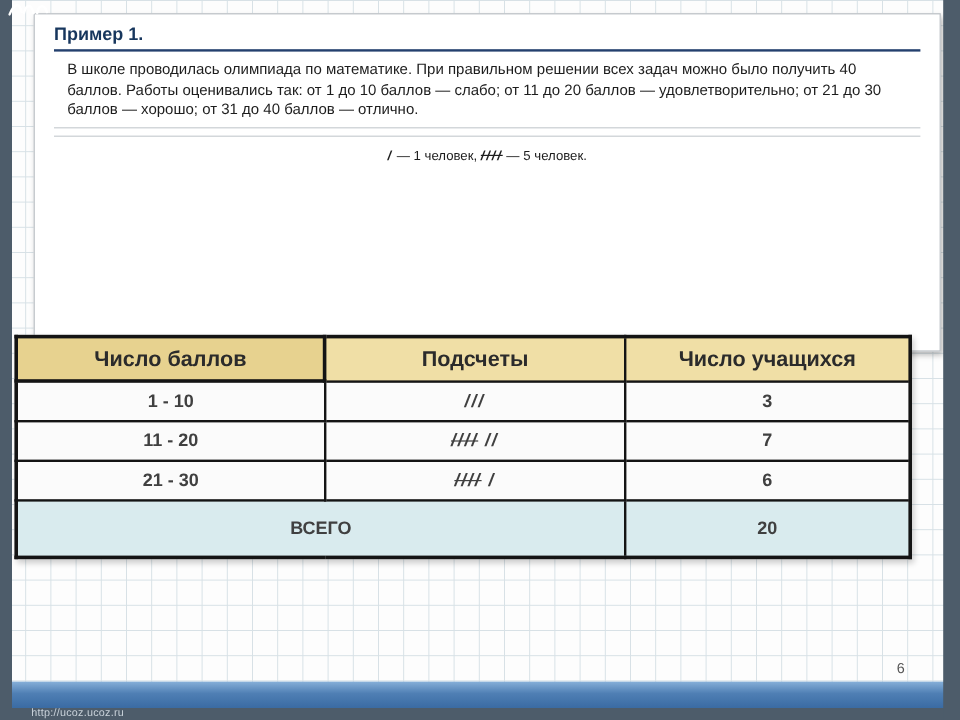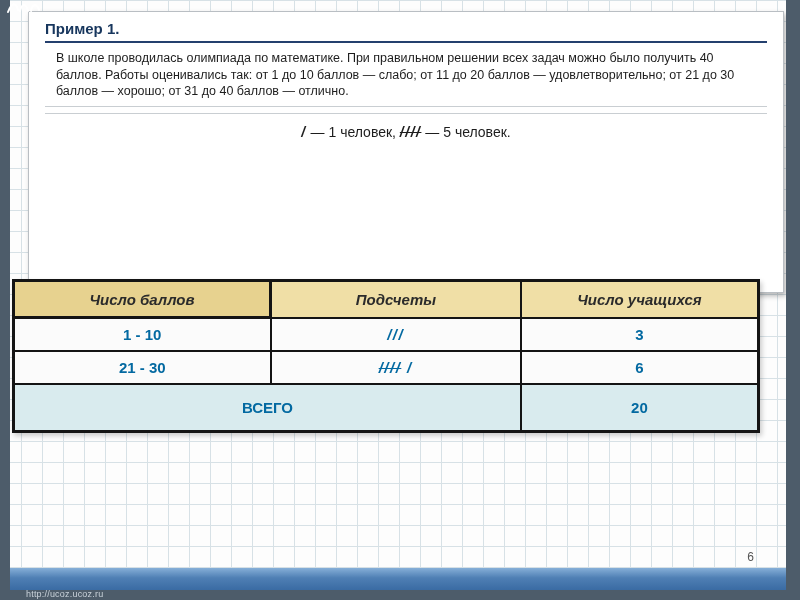--- a/index.html
+++ b/index.html
@@ -45,33 +45,33 @@
     padding:8px 16px 6px 16px;
   }
   .panel-title {
     font-size:15px; font-weight:bold; color:#17365d;
     padding-bottom:4px; border-bottom:2px solid #24406e; margin-bottom:7px;
   }
   .panel p {
     margin:5px 11px; font-size:12.5px; line-height:1.32; color:#1d1d1d;
   }
   .divider { height:1px; background:#c9ced2; margin:6px 0; }
-  .legend { text-align:center; font-size:14px; color:#1d1d1d; margin-top:10px; }
+  .legend { text-align:center; font-size:11px; color:#1d1d1d; margin-top:10px; }
   .tally-mark { font-style:italic; font-weight:bold; letter-spacing:1.5px; }
   .struck { text-decoration:line-through; }
 
   
   .table-wrap { position:absolute; left:12px; top:279px; width:748px; z-index:3;
                 box-shadow:2px 3px 5px rgba(0,0,0,0.2); }
   table { width:100%; border-collapse:collapse; table-layout:fixed;
           border:3px solid #141414; background:#fbfbfb; }
   th, td { border:2px solid #141414; text-align:center; padding:0; }
-  th { height:37px; background:#f0dfa6; font-size:15px; font-weight:bold; color:#2b2b2b;font-style:italic; }
+  th { height:37px; background:#f0dfa6; font-size:18px; font-weight:bold; color:#2b2b2b; }
   th.first { background:#e7d28f; border-width:3px; }
-  td { height:33px; font-size:15px; font-weight:bold; color:#0369a1; background:#fbfbfb; }
+  td { height:33px; font-size:15px; font-weight:bold; color:#404040; background:#fbfbfb; }
   td.tally { font-style:italic; letter-spacing:1.5px; }
   tr.total td { height:48px; background:#d9ebee; }
 </style>
 </head>
 <body>
 
 <div class="grid-bg"></div>
 
 <svg class="corner-decoration" width="46" height="14" viewBox="0 0 46 14">
   <path d="M2 12 C6 2, 10 2, 12 10 M14 11 C16 3, 20 3, 22 11 M25 11 C26 4, 31 3, 33 10" stroke="#ffffff" stroke-width="2" fill="none" stroke-linecap="round"></path>
@@ -101,20 +101,25 @@
         <th>Число учащихся</th>
       </tr>
     </thead>
     <tbody>
       <tr>
         <td>1 - 10</td>
         <td class="tally"><span class="struck"></span><span>///</span></td>
         <td>3</td>
       </tr>
       <tr>
+        <td>11 - 20</td>
+        <td class="tally"><span class="struck">////</span><span> //</span></td>
+        <td>7</td>
+      </tr>
+      <tr>
         <td>21 - 30</td>
         <td class="tally"><span class="struck">////</span><span> /</span></td>
         <td>6</td>
       </tr>
       <tr class="total">
         <td colspan="2">ВСЕГО</td>
         <td>20</td>
       </tr>
     </tbody>
   </table>

